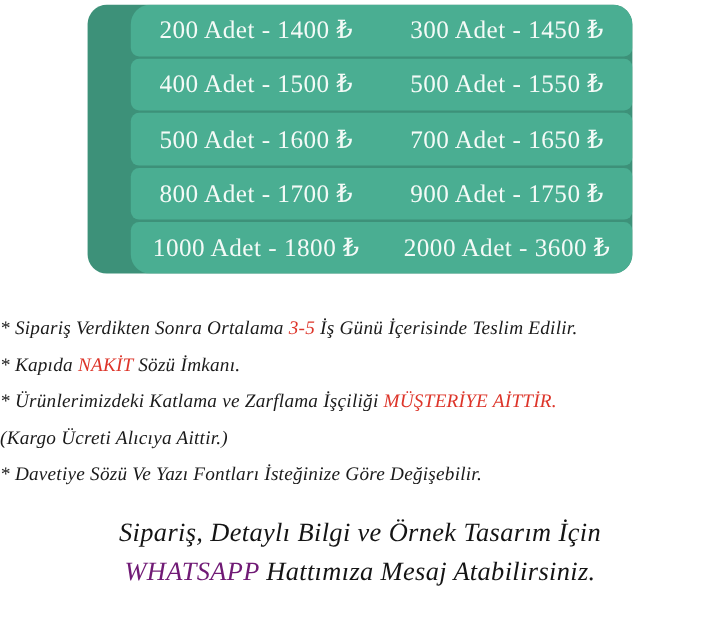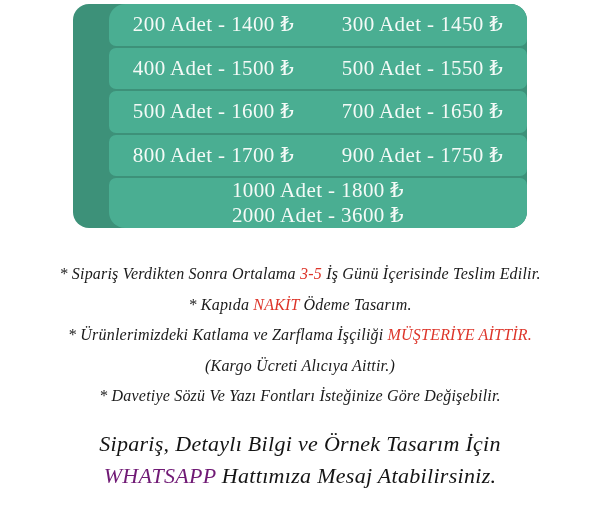--- a/index.html
+++ b/index.html
@@ -22,33 +22,32 @@
     gap: 2px;
     padding-left: 36px;
   }
   .price-row {
     flex: 1;
     background: #4aae92;
     display: flex;
     border-radius: 7px;
   }
   .price-row:first-child { border-top-left-radius: 16px; border-top-right-radius: 16px; }
-  .price-row:last-child  { border-bottom-left-radius: 16px; border-bottom-right-radius: 16px; flex-direction: column; }
+  .price-row:last-child  { border-bottom-left-radius: 16px; border-bottom-right-radius: 16px; }
   .price-cell {
     flex: 1;
     display: flex;
     align-items: center;
     justify-content: center;
     color: #f4faf7;
     font-size: 21px;
     letter-spacing: 0.4px;
   }
   .notes {
     margin-top: 31px;
-    text-align: center;
     font-style: italic;
     font-size: 16px;
     line-height: 30.5px;
     color: #1a1a1a;
     letter-spacing: 0.2px;
   }
   .note-line { white-space: nowrap; }
   .hl-red { color: #dd352a; }
   .footer {
     margin-top: 16px;
@@ -82,21 +81,21 @@
     <div class="price-cell">900 Adet - 1750 ₺</div>
   </div>
   <div class="price-row">
     <div class="price-cell">1000 Adet - 1800 ₺</div>
     <div class="price-cell">2000 Adet - 3600 ₺</div>
   </div>
 </div>
 
 <div class="notes">
   <div class="note-line"><span>* Sipariş Verdikten Sonra Ortalama </span><span class="hl-red">3-5</span><span> İş Günü İçerisinde Teslim Edilir.</span></div>
-  <div class="note-line"><span>* Kapıda </span><span class="hl-red">NAKİT</span><span> Ödeme Tasarım.</span></div>
+  <div class="note-line"><span>* Kapıda </span><span class="hl-red">NAKİT</span><span> Sözü İmkanı.</span></div>
   <div class="note-line"><span>* Ürünlerimizdeki Katlama ve Zarflama İşçiliği </span><span class="hl-red">MÜŞTERİYE AİTTİR.</span><span></span></div>
   <div class="note-line"><span>(Kargo Ücreti Alıcıya Aittir.)</span><span class="hl-red"></span><span></span></div>
   <div class="note-line"><span>* Davetiye Sözü Ve Yazı Fontları İsteğinize Göre Değişebilir.</span><span class="hl-red"></span><span></span></div>
 </div>
 
 <div class="footer">
   <div>Sipariş, Detaylı Bilgi ve Örnek Tasarım İçin</div>
   <div><span class="hl-green">WHATSAPP</span><span> Hattımıza Mesaj Atabilirsiniz.</span></div>
 </div>
 

